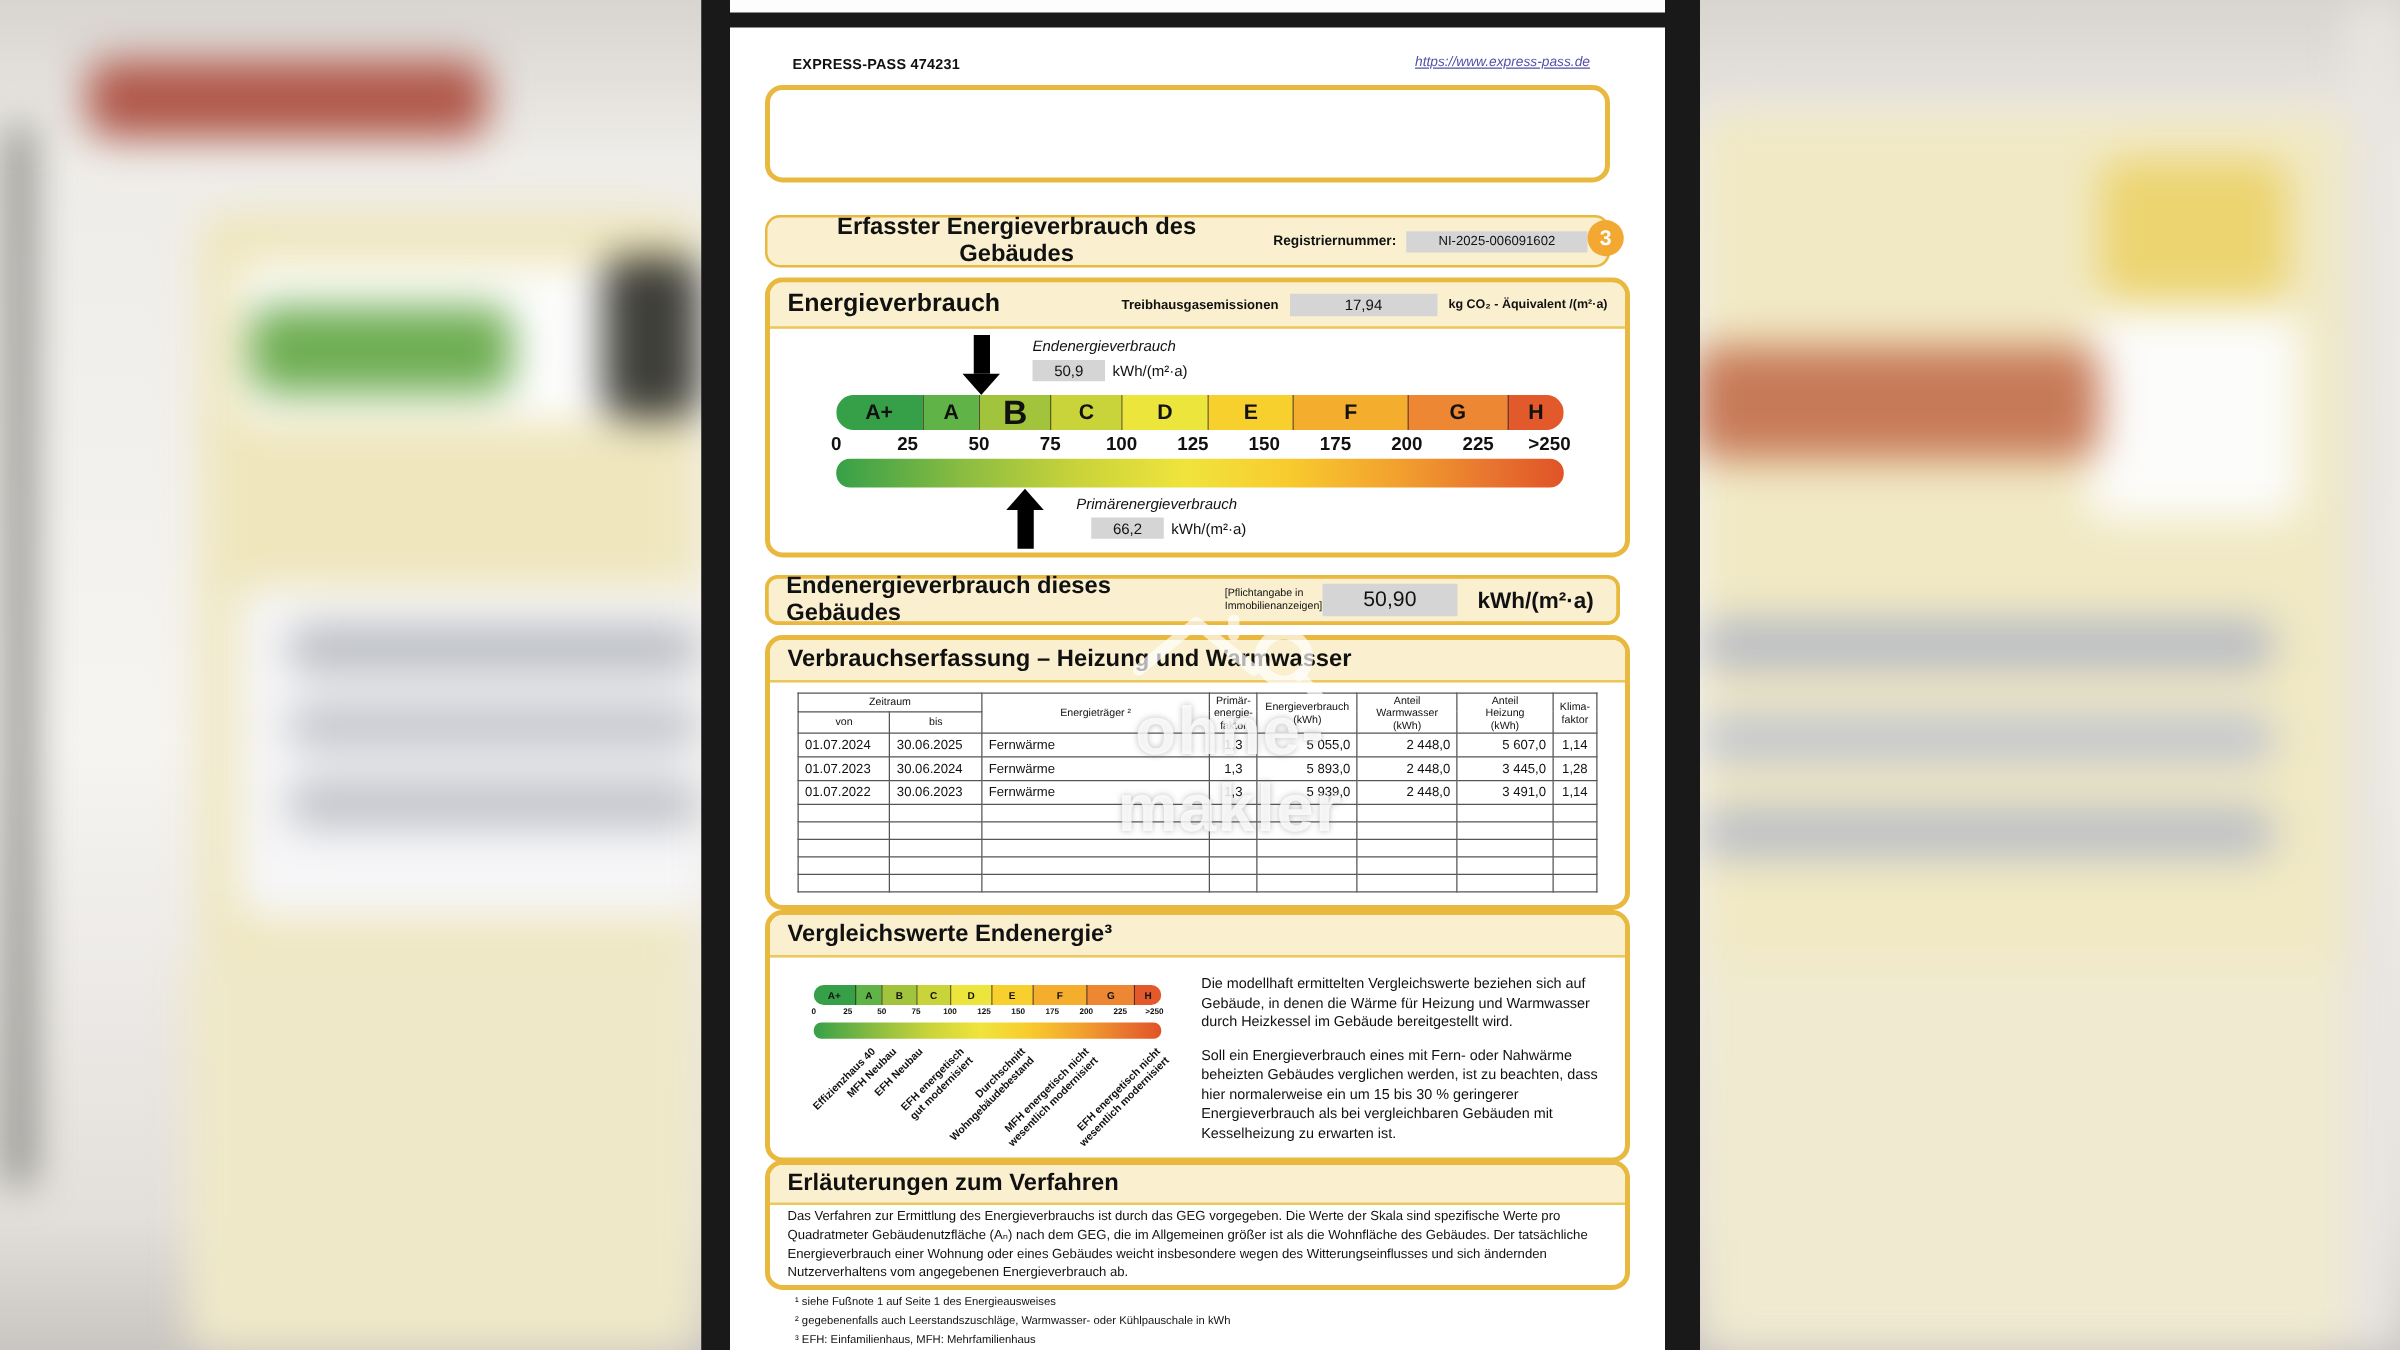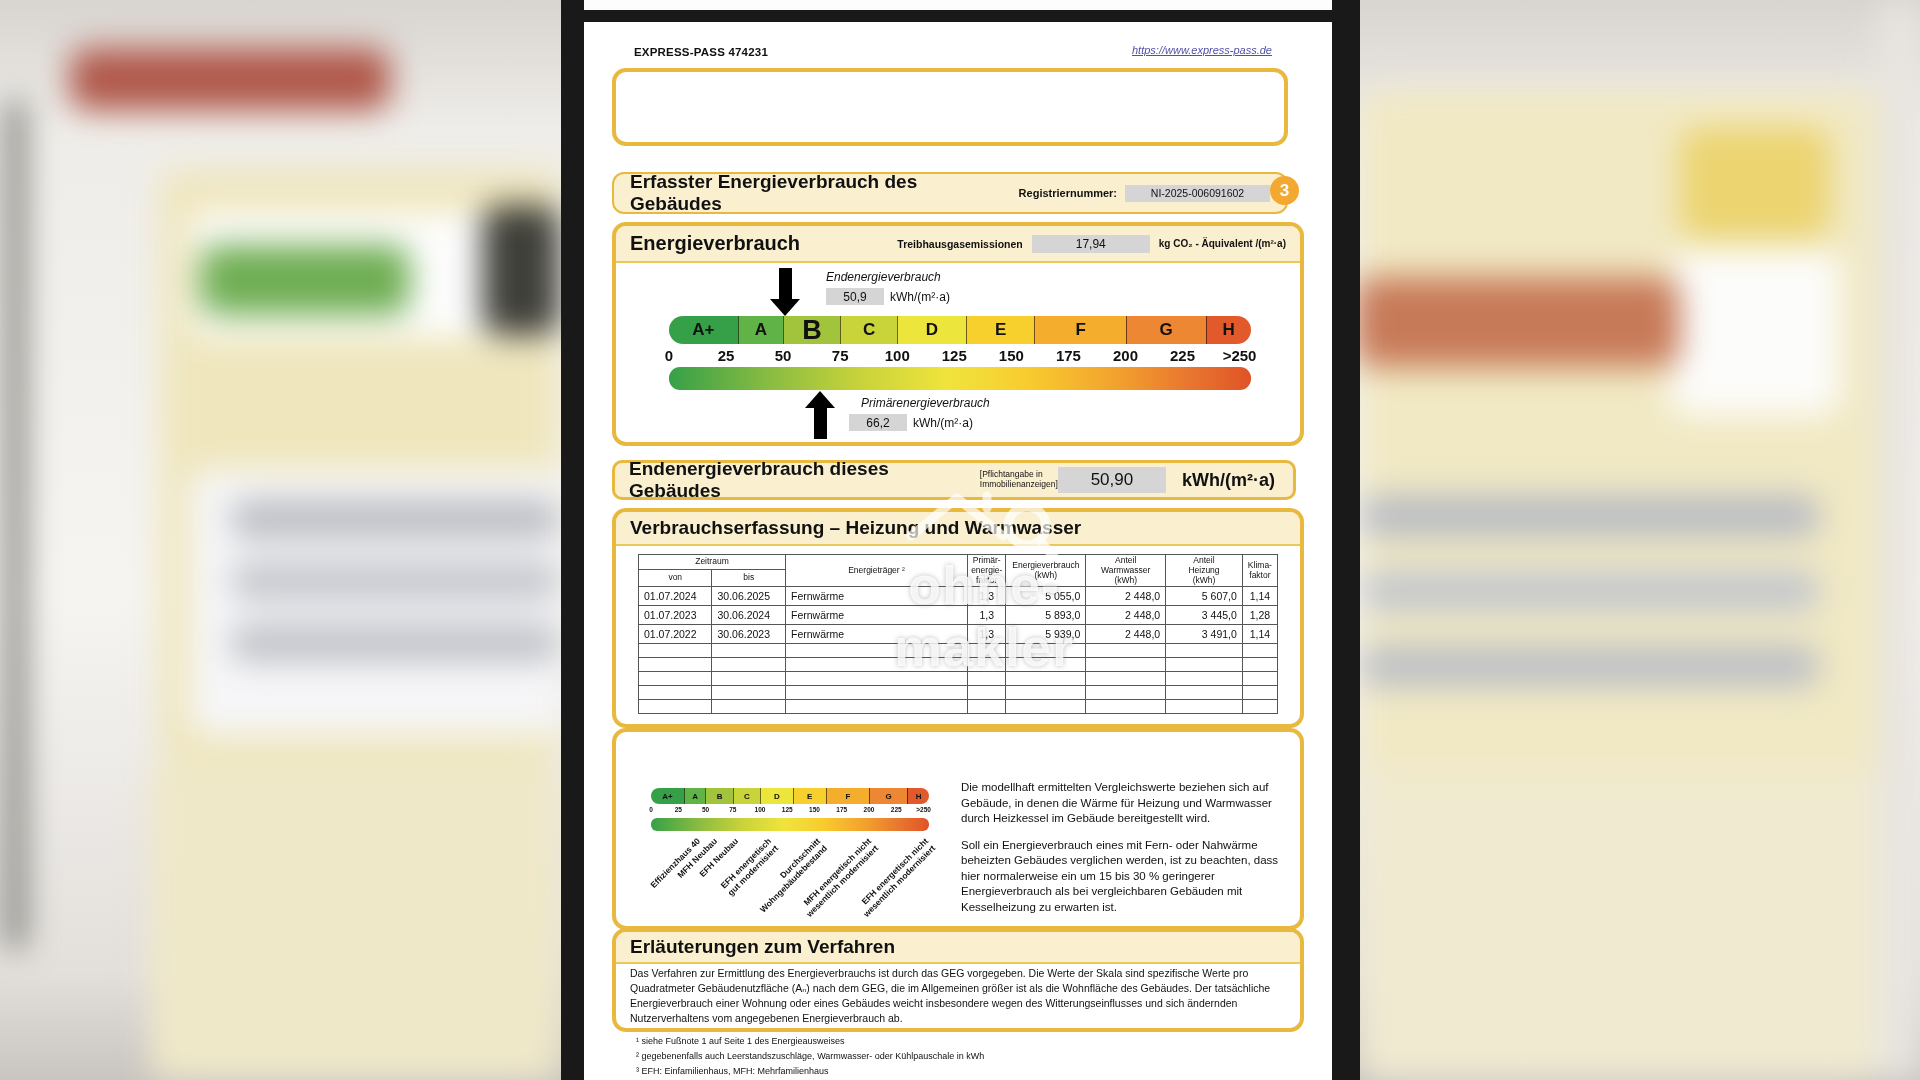--- a/index.html
+++ b/index.html
@@ -25,21 +25,21 @@
   .url{position:absolute;right:60px;top:22px;font-size:11px;font-style:italic;color:#5050a8;text-decoration:underline;}
   .titlebox{left:28px;top:46px;width:676px;height:78px;border-width:4px;}
   .titlerow{display:flex;align-items:baseline;padding:6px 0 0 20px;}
   .maintitle{font-size:37px;font-weight:bold;font-style:italic;color:#8e2d24;letter-spacing:-1px;}
   .titlesuffix{font-size:16px;font-weight:bold;margin-left:8px;color:#111;}
   .subrow{display:flex;align-items:center;padding:2px 0 0 22px;font-size:10.5px;}
   .datebox{margin-left:14px;width:110px;padding:2px 0;font-size:12px;}
   
   .sec2{left:28px;top:150px;width:676px;height:42px;border:2.5px solid #e9b83e;border-radius:12px;
         display:flex;align-items:center;padding:0 16px;}
-  .sec2 h2{font-size:19px;margin:0;}
+  .sec2 h2{font-size:19px;margin:0;text-align:center;}
   .reglabel{font-size:11px;font-weight:bold;margin-left:22px;}
   .regbox{margin-left:8px;width:152px;padding:2.5px 0;font-size:10.5px;}
   .badge{position:absolute;left:686px;top:154px;width:29px;height:29px;border-radius:50%;
          background:#f3a832;color:#fff;font-size:17px;font-weight:bold;display:flex;
          align-items:center;justify-content:center;}
   
   .ebox{left:28px;top:200px;width:684px;height:216px;position:absolute;}
   .ehead{position:absolute;left:0;top:0;right:0;height:37px;background:#faf0d0;border-bottom:2px solid #ecc75a;
          display:flex;align-items:center;padding:0 14px;box-sizing:border-box;}
   .ehead h2{font-size:20px;margin:0;}
@@ -224,21 +224,21 @@
             <span style="left: 78.4314%;">200</span>
             <span style="left: 88.2353%;">225</span>
             <span style="left: 98.0392%;">&gt;250</span>
           </div>
         <div class="gradbar"></div>
         <div class="arrow" id="up-arrow" style="left: 25.9608%;">
           <div class="head"></div>
             <div class="stem"></div>
         </div>
         <div class="vallab" style="left:192px;top:170px;">Primärenergieverbrauch</div>
-        <div class="valrow" style="left:180px;top:188px;">
+        <div class="valrow" style="left:204px;top:188px;">
           <span class="grayval">66,2</span>
           <span>kWh/(m²·a)</span>
         </div>
       </div>
     </div>
 
     <div class="absbox endbar">
       <span class="t">Endenergieverbrauch dieses Gebäudes</span>
       <span class="note">[Pflichtangabe in
 Immobilienanzeigen]</span>
@@ -375,20 +375,23 @@
           <polyline points="12,52 58,14 104,52"></polyline>
           <line x1="88" y1="24" x2="88" y2="12"></line>
           <circle cx="128" cy="42" r="19"></circle>
           <line x1="141" y1="57" x2="156" y2="74"></line>
         </g>
       </svg>
       <div class="wmtext">ohne-makler</div>
     </div>
 
     <div class="vbox ybox">
+      <div class="vhead">
+        <h2>Vergleichswerte Endenergie³</h2>
+      </div>
       <div class="sletters" id="small-letters">
           <div class="seg" style="width: 11.8%; background: rgb(54, 160, 72);">
             <span>A+</span>
           </div>
           <div class="seg" style="width: 7.8%; background: rgb(95, 179, 71);">
             <span>A</span>
           </div>
           <div class="seg" style="width: 9.8%; background: rgb(162, 196, 60);">
             <span>B</span>
           </div>

